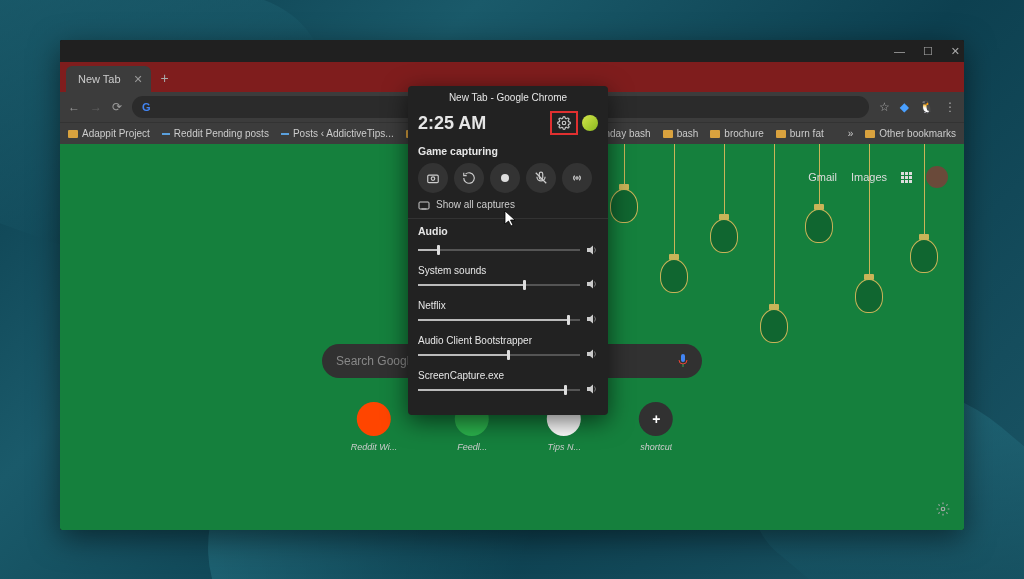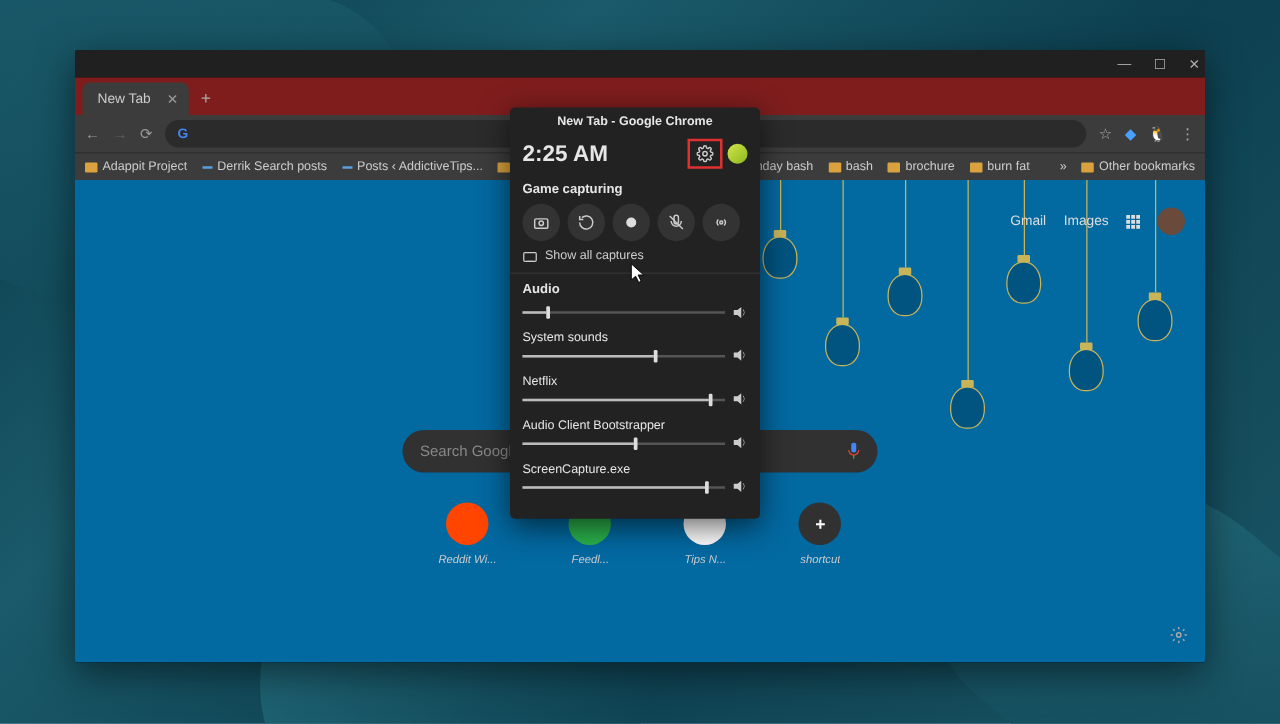--- a/index.html
+++ b/index.html
@@ -23,21 +23,21 @@
   .navbtn.disabled { opacity:0.4; }
   .addr { flex:1; height:22px; background:#2b2b2b; border-radius:11px; display:flex; align-items:center; padding:0 10px; color:#888; font-size:11px; }
   .extbtn { color:#aaa; font-size:12px; }
 
   .bookmarks { height:22px; background:#3c3c3c; border-top:1px solid #333; display:flex; align-items:center; padding:0 8px; gap:12px; color:#ccc; font-size:10px; overflow:hidden; }
   .bm { display:flex; align-items:center; gap:4px; white-space:nowrap; }
   .bm .folder { width:10px; height:8px; background:#d9a23e; border-radius:1px; }
   .bm .dash { width:8px; height:2px; background:#5aa0dd; }
   .bookmarks .spacer { flex:1; }
 
-  .content { position:relative; height:calc(100% - 104px); background:#0369a1; }
+  .content { position:relative; height:calc(100% - 104px); background:#15803d; }
 
   .bulbs { position:absolute; top:0; right:0; width:360px; height:240px; pointer-events:none; }
   .bulb { position:absolute; top:0; }
   .bulb .wire { position:absolute; left:50%; top:0; width:1px; background:#c9b458; }
   .bulb .glass { position:absolute; width:28px; height:34px; border:1px solid #c9b458; border-radius:50% 50% 45% 45%; background:rgba(0,0,0,0.2); left:50%; transform:translateX(-50%); }
   .bulb .cap { position:absolute; width:10px; height:6px; background:#c9b458; left:50%; transform:translateX(-50%); border-radius:1px; }
 
   .toplinks { position:absolute; top:22px; right:16px; display:flex; align-items:center; gap:14px; color:#ddd; font-size:11px; }
   .toplinks .grid { display:inline-grid; grid-template-columns:repeat(3,3px); grid-auto-rows:3px; gap:1px; }
   .toplinks .grid span { background:#ddd; }
@@ -49,21 +49,21 @@
 
   .shortcuts { position:absolute; top:258px; left:50%; transform:translateX(-50%); display:flex; gap:58px; }
   .sc { display:flex; flex-direction:column; align-items:center; gap:6px; }
   .sc .circle { width:34px; height:34px; border-radius:50%; background:#313131; display:flex; align-items:center; justify-content:center; color:#fff; font-size:14px; font-weight:bold; }
   .sc .lbl { color:#ccc; font-size:9px; max-width:50px; text-align:center; white-space:nowrap; overflow:hidden; text-overflow:ellipsis;font-style:italic; }
 
   .gear-br { position:absolute; bottom:10px; right:14px; color:#aaa; }
 
   
   .gamebar { position:absolute; top:86px; left:408px; width:200px; background:#222; border-radius:4px; color:#e6e6e6; font-size:11px; box-shadow:0 6px 24px rgba(0,0,0,0.6); }
-  .gb-title { text-align:center; font-weight:700; padding:6px 0 4px; font-size:10px; }
+  .gb-title { text-align:center; font-weight:400; padding:6px 0 4px; font-size:10px; }
   .gb-header { display:flex; align-items:center; padding:4px 10px 6px; }
   .gb-time { font-size:18px; font-weight:700; }
   .gb-header .sp { flex:1; }
   .gb-gear-wrap { border:2.5px solid #e03030; padding:3px 5px; }
   .gb-header svg { display:block; }
   .gb-xbox { width:16px; height:16px; border-radius:50%; background:linear-gradient(135deg,#d4e64a,#8ab81f); margin-left:4px; position:relative; }
   .gb-section { padding:4px 10px 8px; }
   .gb-section-title { font-weight:600; font-size:10.5px; margin-bottom:6px; }
   .gb-btnrow { display:flex; gap:6px; margin-bottom:6px; }
   .gb-btn { width:30px; height:30px; border-radius:50%; background:#333; display:flex; align-items:center; justify-content:center; color:#ccc; }
@@ -116,21 +116,21 @@
   </div>
 
   <div class="bookmarks" id="bmbar">
 
   <div class="bm">
         <span class="folder"></span>
         <span>Adappit Project</span>
       </div>
       <div class="bm">
         <span class="dash"></span>
-        <span>Derrik Search posts</span>
+        <span>Reddit Pending posts</span>
       </div>
       <div class="bm">
         <span class="dash"></span>
         <span>Posts ‹ AddictiveTips...</span>
       </div>
       <div class="bm">
         <span class="folder"></span>
         <span>Addons</span>
       </div>
       <span style="width: 200px;"></span>

